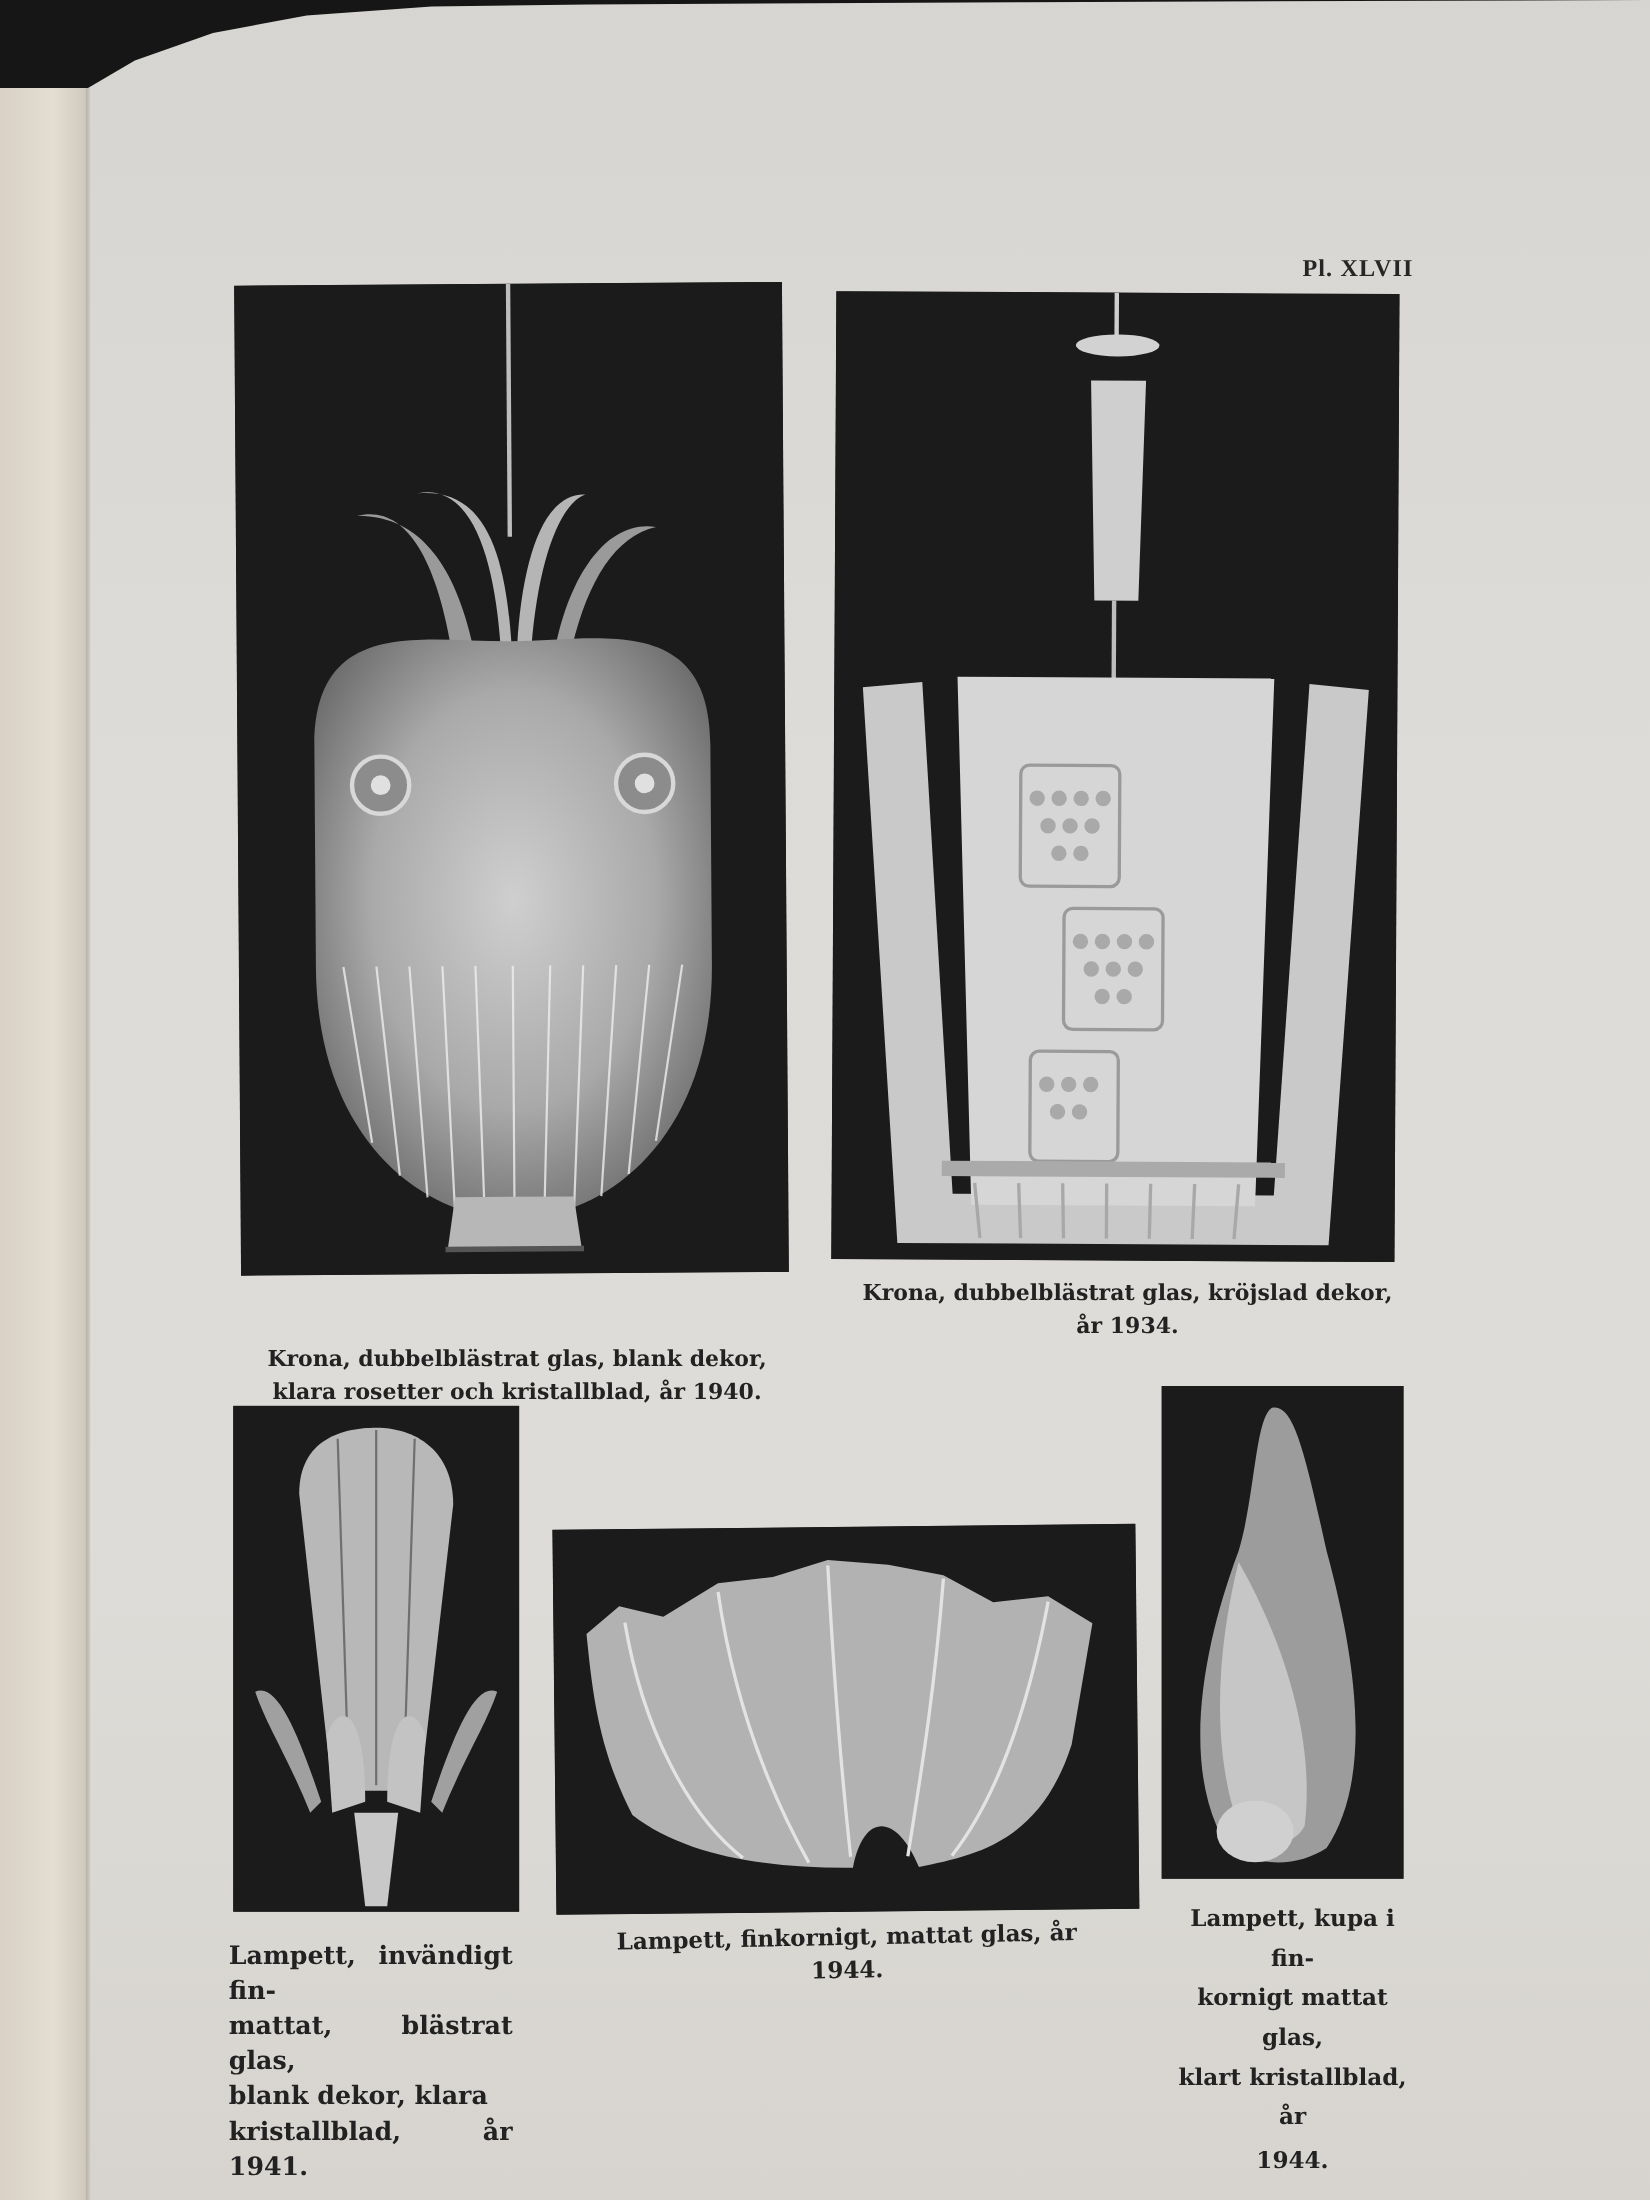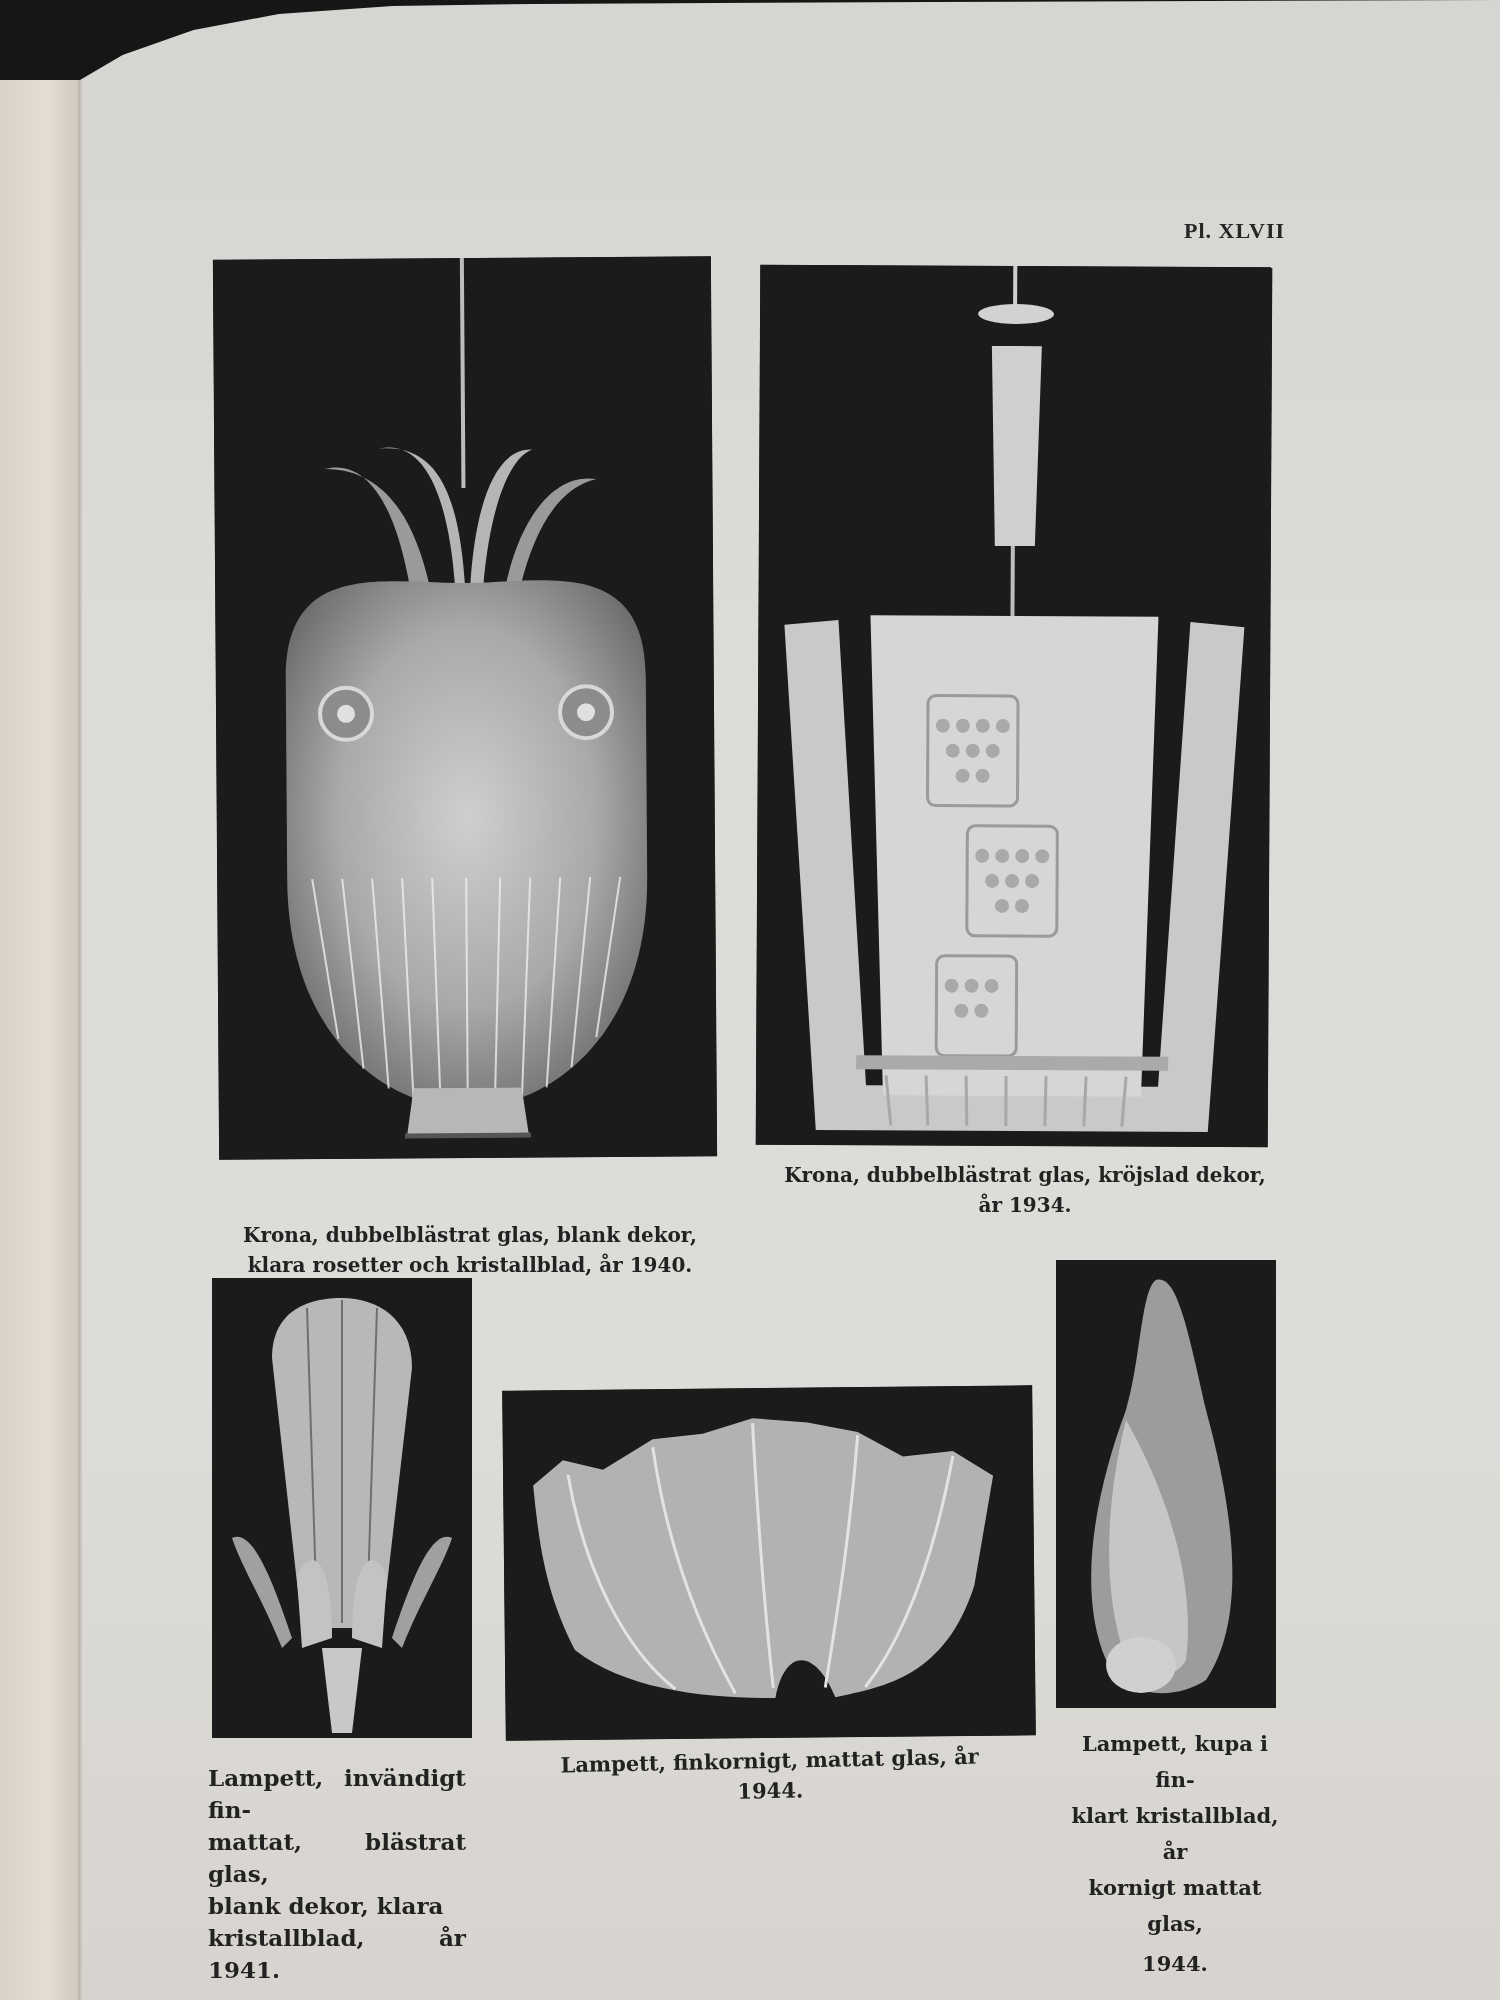--- a/index.html
+++ b/index.html
@@ -15,21 +15,21 @@
   .page {
     position:absolute; left:80px; top:0; width:1420px; height:2000px;
     background:linear-gradient(180deg,#d6d5d2 0%,#dcdbd8 30%,#dddcd8 70%,#d7d4cf 100%);
     clip-path: polygon(0 80px, 3% 55px, 8% 30px, 14% 14px, 22% 6px, 32% 4px, 60% 2px, 100% 0, 100% 100%, 0 100%);
   }
   .gutter {
     position:absolute; left:78px; top:80px; width:4px; height:1920px;
     background:linear-gradient(90deg,#b8b2a8,#d0ccc4);
   }
   .plate-label {
-    position:absolute; left:1184px; top:218px;
+    position:absolute; left:1184px; top:231px;
     font-family:"Liberation Serif", serif; font-weight:bold; font-size:22px;
     color:#262626; letter-spacing:1px;
   }
   .photo {
     position:absolute; background:#1b1b1b; overflow:hidden;
   }
   .caption {
     position:absolute; color:#222;
     font-family:"DejaVu Serif", serif; font-weight:bold; font-size:20px;
     line-height:30px;
@@ -197,16 +197,16 @@
 <div class="photo" style="left:1056px; top:1260px; width:220px; height:448px;">
   <svg width="220" height="448" viewBox="0 0 220 448">
     <rect width="220" height="448" fill="#1b1b1b"></rect>
     <path d="M100 20 C120 15 130 60 150 150 C180 260 190 360 150 420 C120 440 70 440 50 400 C20 330 40 230 70 150 C85 100 85 30 100 20 Z" fill="#9c9c9c"></path>
     <path d="M70 160 C50 240 45 330 70 400 C90 420 120 420 130 400 C140 320 110 230 70 160 Z" fill="#c6c6c6"></path>
     <ellipse cx="85" cy="405" rx="35" ry="28" fill="#d0d0d0"></ellipse>
   </svg>
 </div>
 <div class="caption center" style="left:1060px; top:1726px; width:230px; font-size:21px; line-height:36px;">
   <span>Lampett, kupa i fin-</span>
+  <span>kornigt mattat glas,</span>
   <span>klart kristallblad, år</span>
-  <span>kornigt mattat glas,</span>
   <span style="margin-top:4px;">1944.</span>
 </div>
 
 </body></html>

